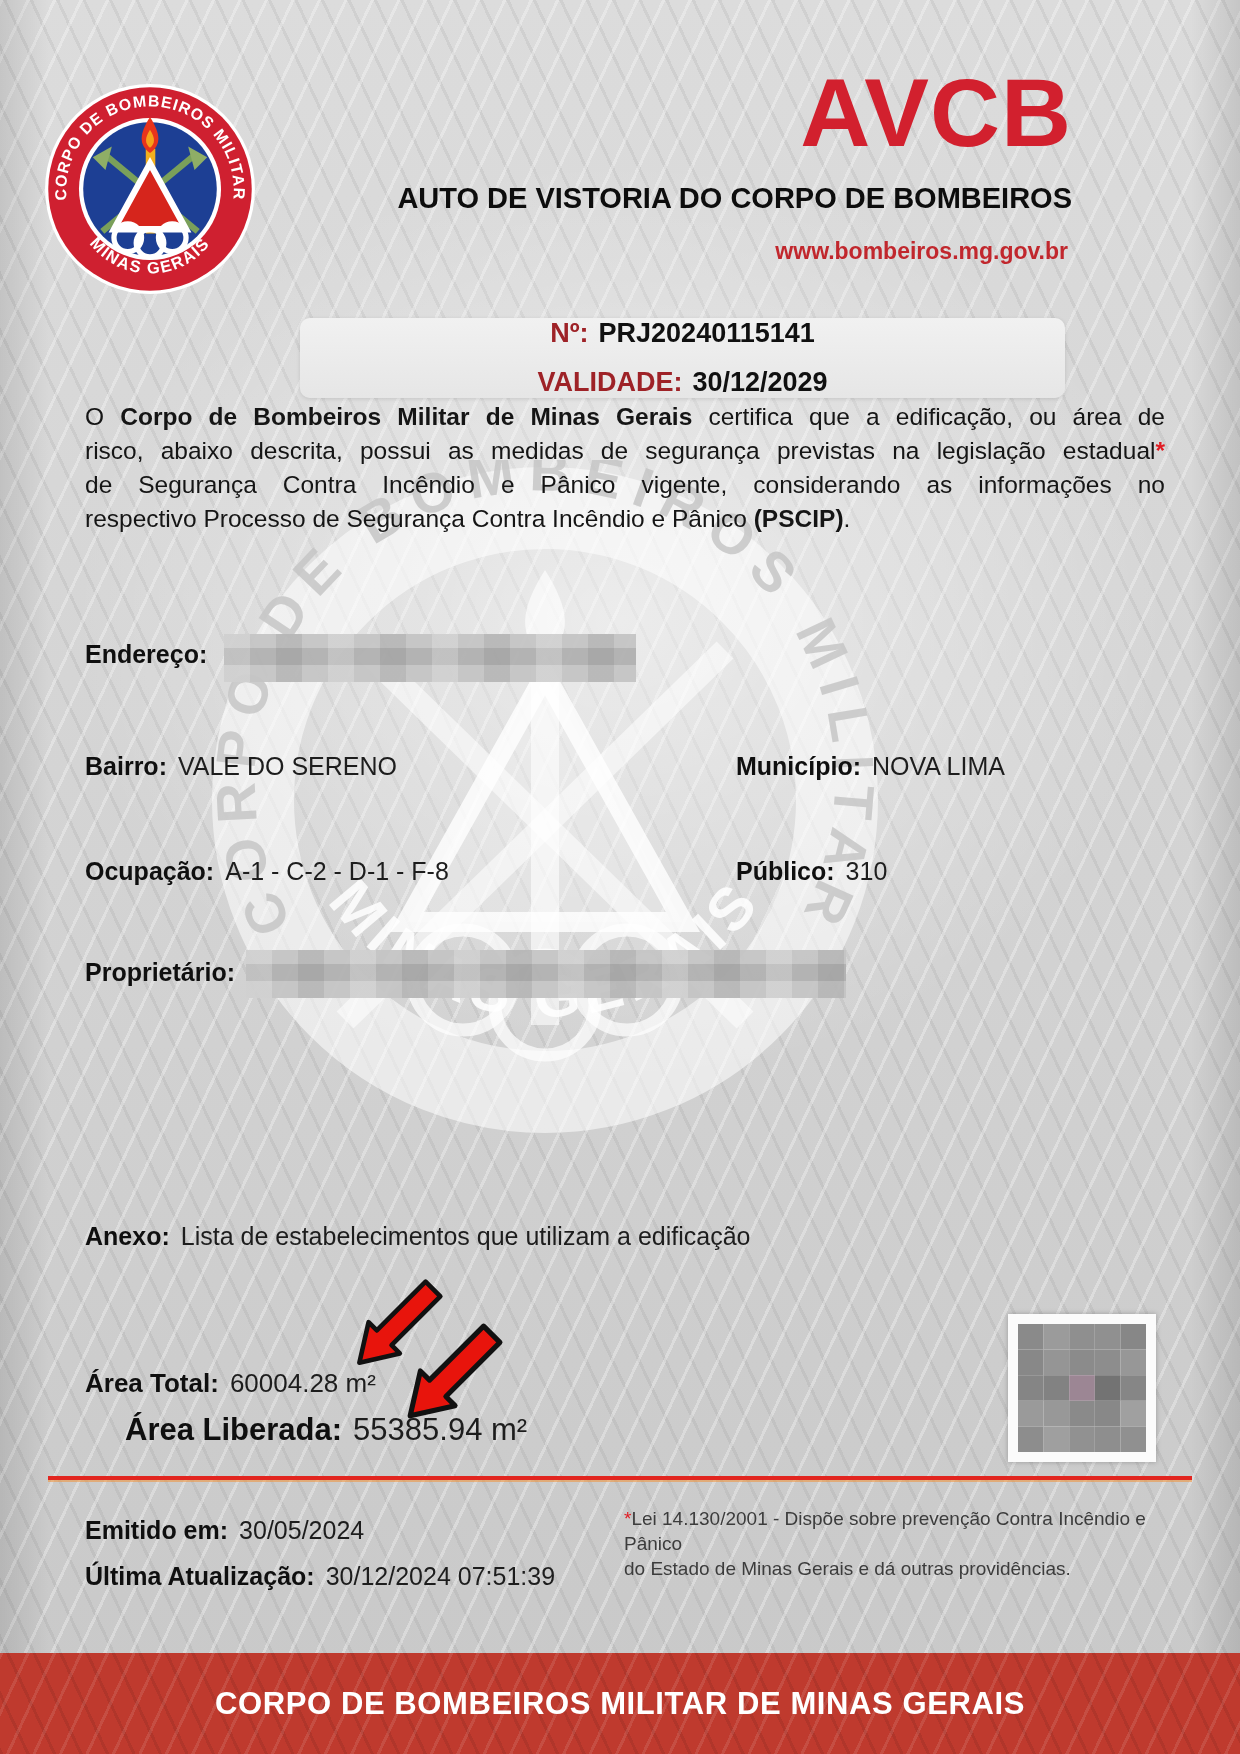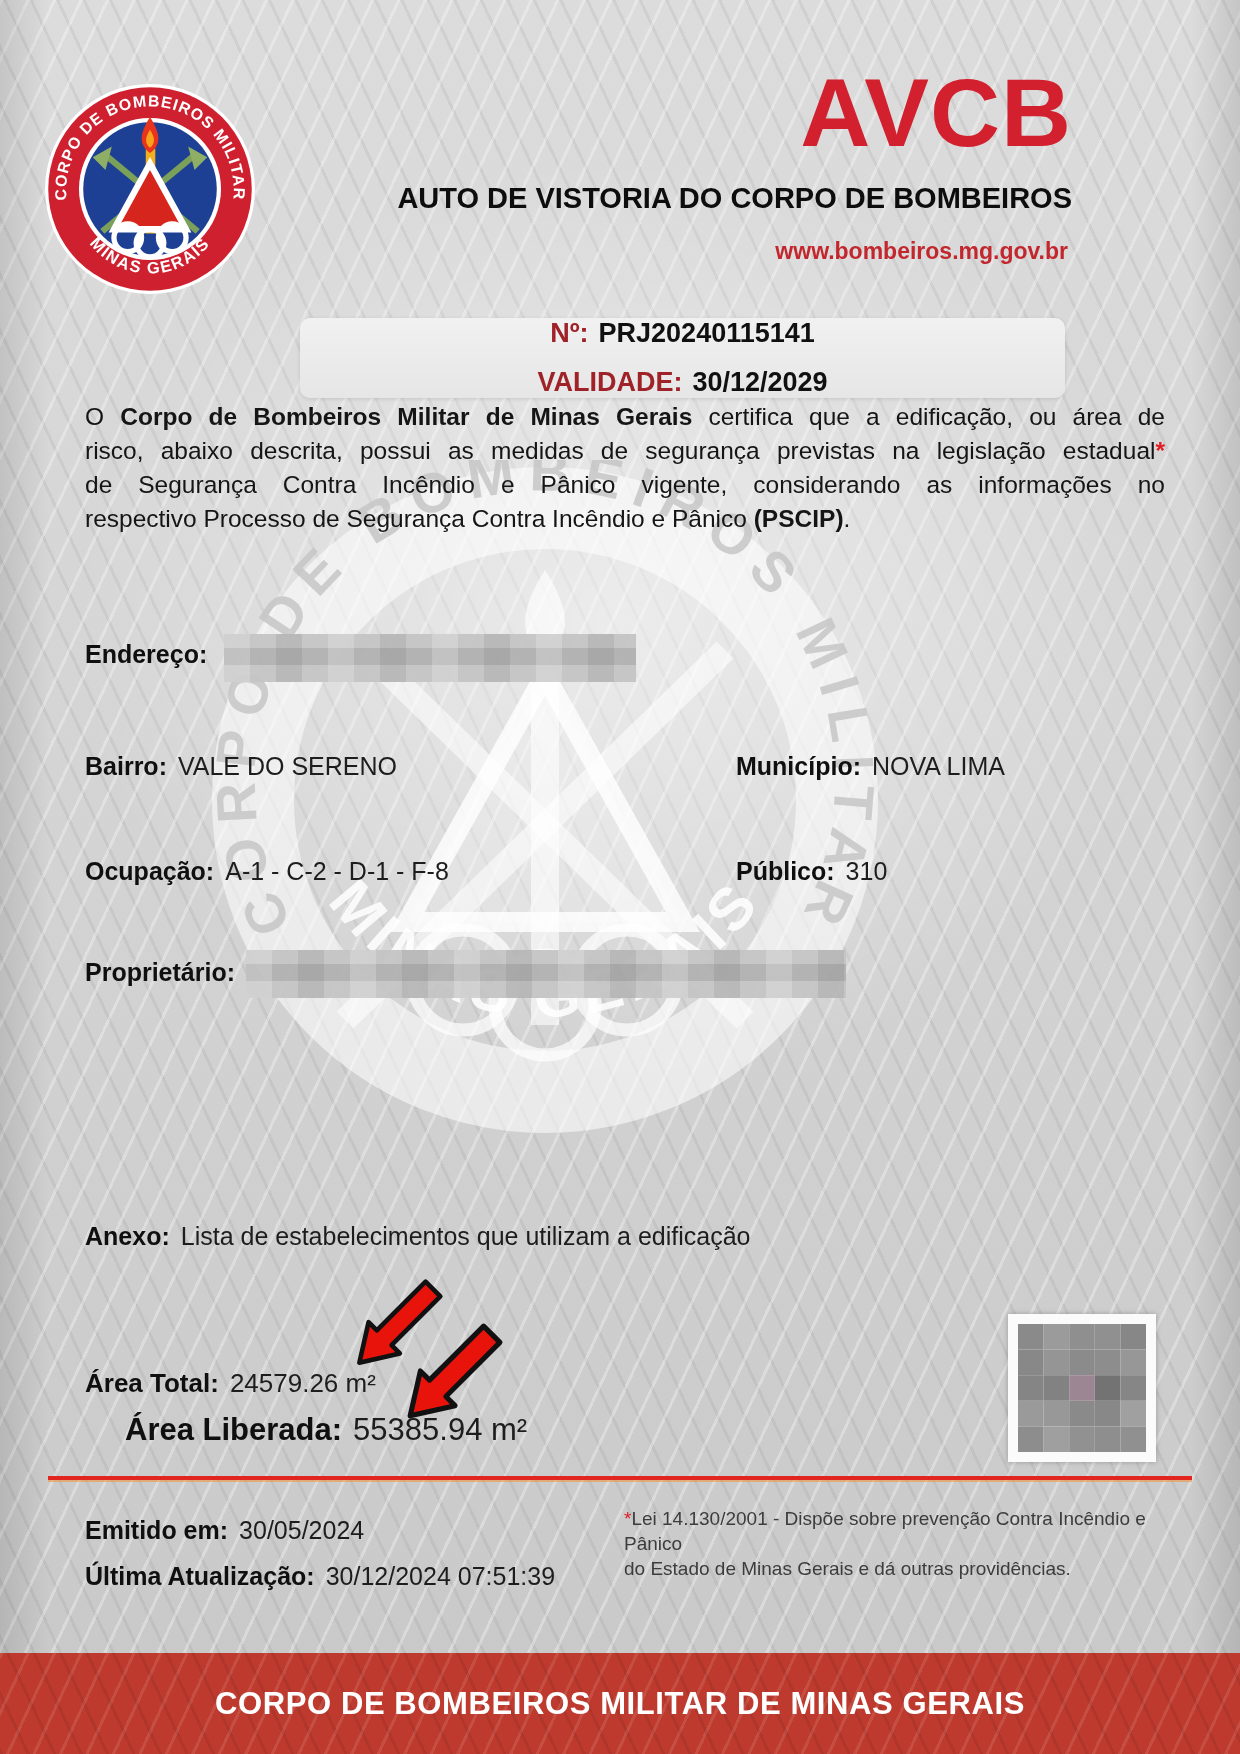--- a/index.html
+++ b/index.html
@@ -188,21 +188,21 @@
   </div>
   <div class="redact prop"></div>
 
   <div class="row" style="top:1222px;">
     <span class="lbl">Anexo:</span>
     <span class="val">Lista de estabelecimentos que utilizam a edificação</span>
   </div>
 
   <div class="row" style="top:1368px;font-size:26px;">
     <span class="lbl">Área Total:</span>
-    <span class="val">24579.26 m²</span>
+    <span class="val">60004.28 m²</span>
   </div>
   <div class="row" style="top:1412px;font-size:31px;margin-left:40px;">
     <span class="lbl">Área Liberada:</span>
     <span class="val">55385.94 m²</span>
   </div>
 
   <svg class="arrow" style="left:352px;top:1278px;width:92px;height:92px;" viewBox="0 0 100 100">
     <polygon points="8,92 18,48 27,57 80,4 96,20 43,73 52,82" fill="#e8140c" stroke="#111111" stroke-width="5" stroke-linejoin="round"></polygon>
   </svg>
   <svg class="arrow" style="left:402px;top:1322px;width:102px;height:102px;" viewBox="0 0 100 100">

